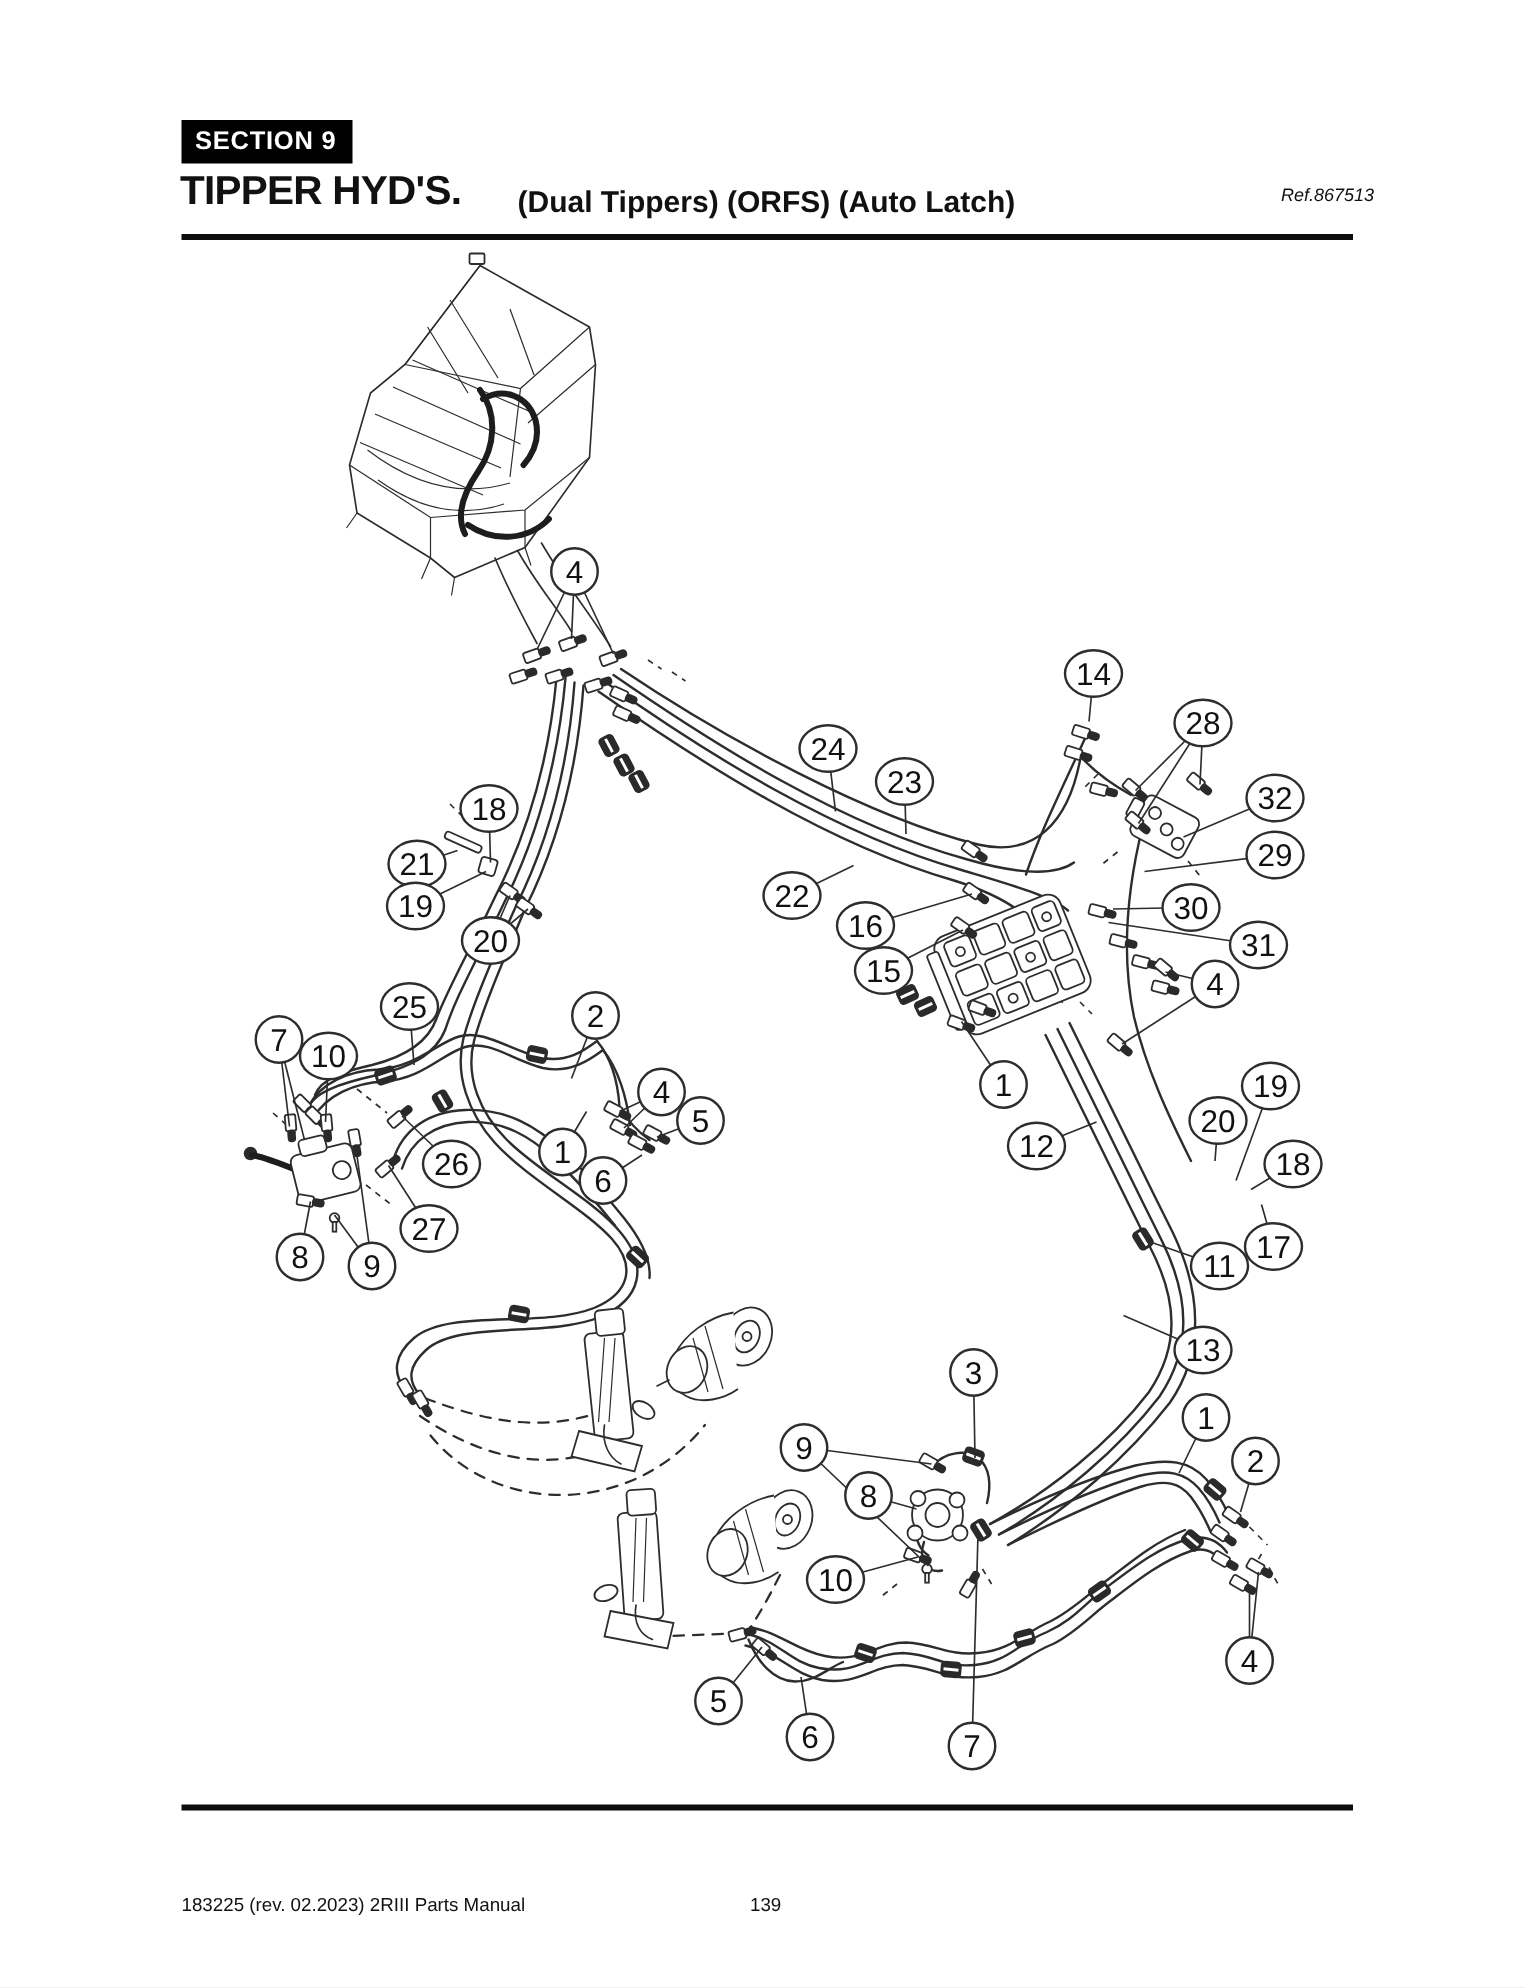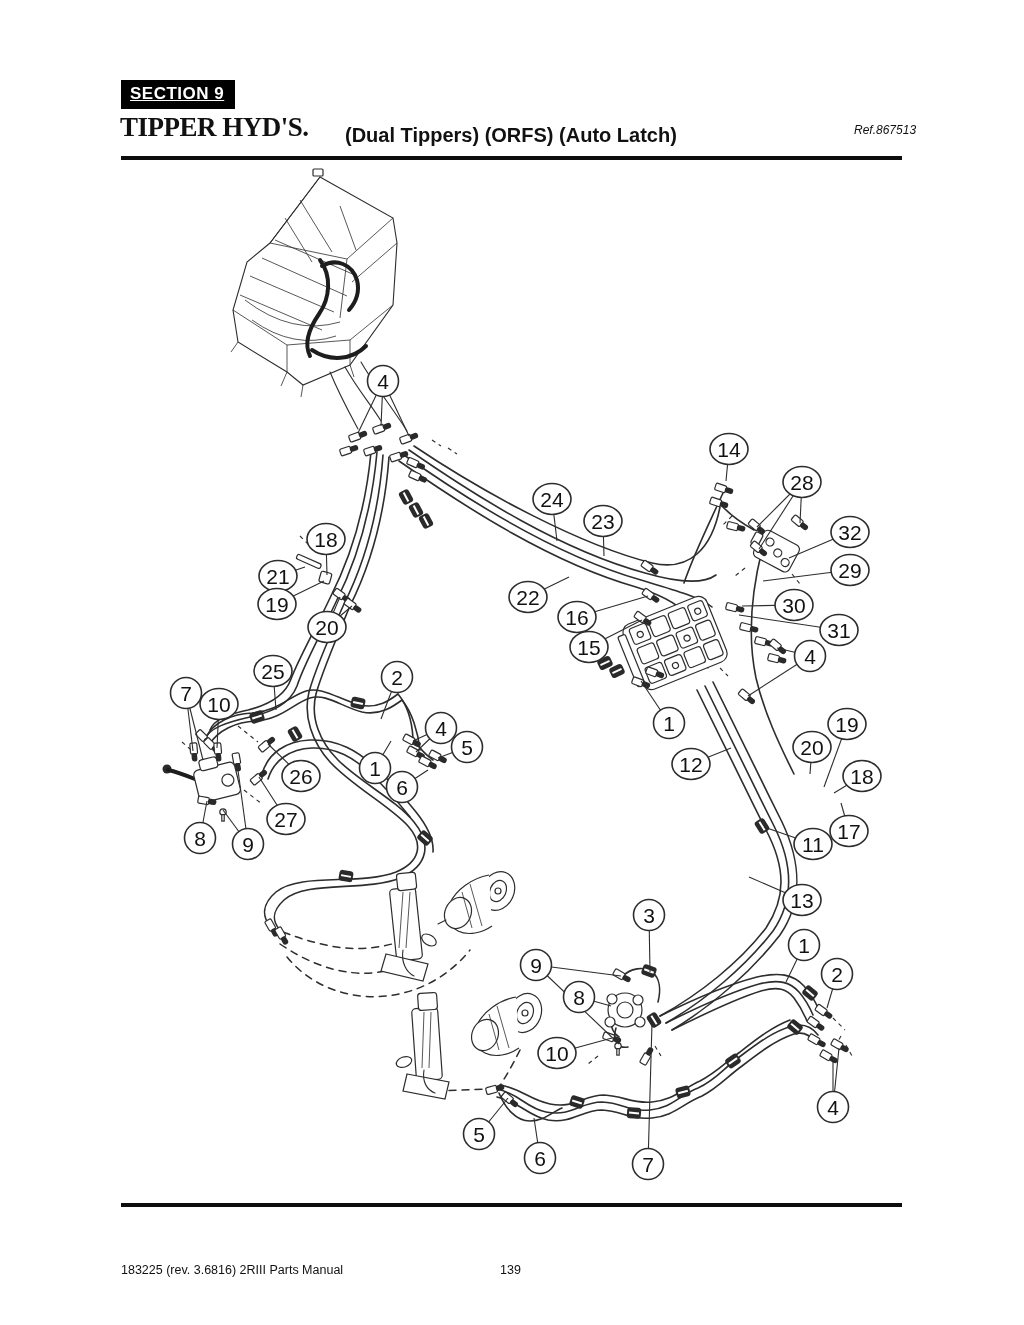--- a/index.html
+++ b/index.html
@@ -1,20 +1,20 @@
 <!DOCTYPE html>
 <html><head>
 <meta charset="utf-8">
 <style>
   html,body{margin:0;padding:0;background:#e8e8e8;}
   .page{position:relative;width:1024px;height:1325px;background:#ffffff;overflow:hidden;
         font-family:"Liberation Sans",sans-serif;color:#111;}
   .section-badge{position:absolute;left:121px;top:80px;background:#000;color:#fff;
-        font-weight:bold;font-size:17px;letter-spacing:.5px;padding:4px 11px 5px 9px;text-decoration:underline;}
-  .title{position:absolute;left:120px;top:112px;font-weight:bold;font-size:27px;letter-spacing:-.5px;font-family:Liberation Serif, serif;}
+        font-weight:bold;font-size:17px;letter-spacing:.5px;padding:4px 11px 5px 9px;}
+  .title{position:absolute;left:120px;top:112px;font-weight:bold;font-size:27px;letter-spacing:-.5px;}
   .subtitle{position:absolute;left:345px;top:124px;font-weight:bold;font-size:20px;}
   .ref{position:absolute;left:810px;top:123px;font-style:italic;font-size:12px;margin-left:44px;}
   .rule{position:absolute;left:121px;width:781px;height:4px;background:#0d0d0d;}
   .rule.top{top:156px;}
   .rule.bottom{top:1203px;}
   .footer-left{position:absolute;left:121px;top:1263px;font-size:12.5px;}
   .footer-page{position:absolute;left:500px;top:1263px;font-size:12.5px;}
   svg.diagram{position:absolute;left:0;top:0;}
   .h{fill:none;stroke:#2d2d2d;stroke-width:1.6;stroke-linecap:round;}
   .h2{fill:none;stroke:#2d2d2d;stroke-width:1.1;stroke-linecap:round;}
@@ -554,15 +554,15 @@
           <text x="540" y="1165.5" class="balloon-num">6</text>
         </g>
         <g>
           <ellipse cx="648" cy="1164" rx="15.5" ry="15.5" class="balloon"></ellipse>
           <text x="648" y="1171.5" class="balloon-num">7</text>
         </g>
       </g>
   </svg>
 
   <div class="rule bottom"></div>
-  <div class="footer-left">183225  (rev. 3.6816) 2RIII Parts Manual</div>
+  <div class="footer-left">183225  (rev. 02.2023) 2RIII Parts Manual</div>
   <div class="footer-page">139</div>
 </div>
 
 </body></html>

